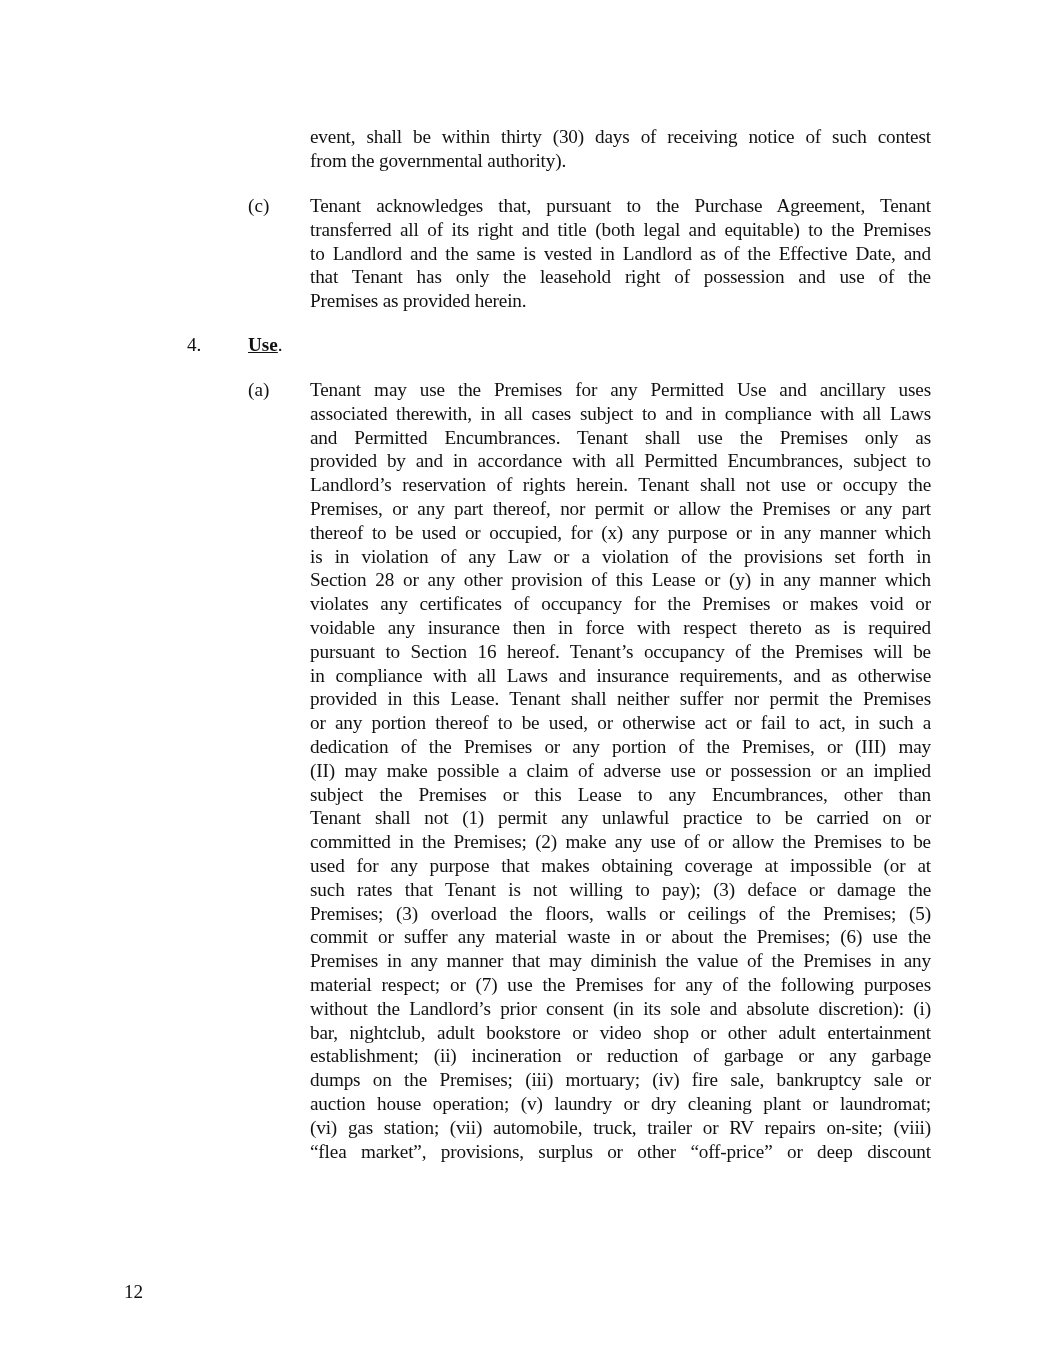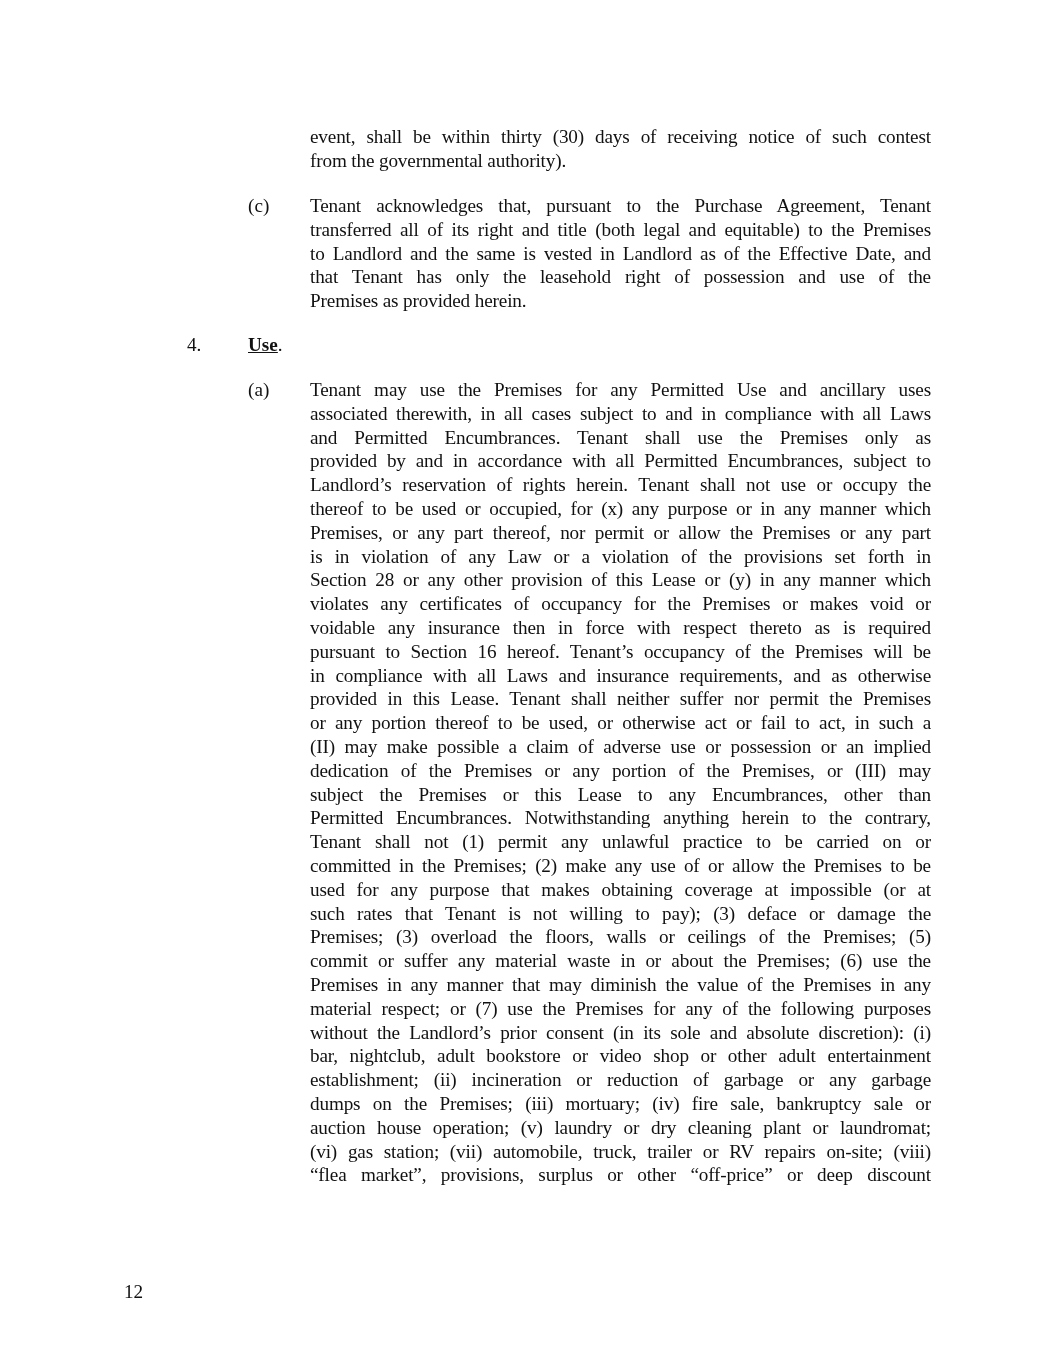--- a/index.html
+++ b/index.html
@@ -45,34 +45,33 @@
   <span class="secnum" style="top:333px;">4.</span>
   <span class="sectitle" style="top:333px;"><b>Use</b><span>.</span></span>
 
   <span class="enum" style="top:378px;">(a)</span>
   <div class="block" style="top:378px;">
     <span class="line">Tenant may use the Premises for any Permitted Use and ancillary uses</span>
     <span class="line">associated therewith, in all cases subject to and in compliance with all Laws</span>
     <span class="line">and Permitted Encumbrances.  Tenant shall use the Premises only as</span>
     <span class="line">provided by and in accordance with all Permitted Encumbrances, subject to</span>
     <span class="line">Landlord’s reservation of rights herein.  Tenant shall not use or occupy the</span>
+    <span class="line">Premises, or any part thereof, nor permit or allow the Premises or any part</span>
     <span class="line">thereof to be used or occupied, for (x) any purpose or in any manner which</span>
-    <span class="line">Premises, or any part thereof, nor permit or allow the Premises or any part</span>
     <span class="line">is in violation of any Law or a violation of the provisions set forth in</span>
     <span class="line"><span class="u">Section 28</span> <span>or any other provision of this Lease or (y) in any manner which</span></span>
     <span class="line">violates any certificates of occupancy for the Premises or makes void or</span>
     <span class="line">voidable any insurance then in force with respect thereto as is required</span>
     <span class="line"><span>pursuant to</span> <span class="u">Section 16</span> <span>hereof.  Tenant’s occupancy of the Premises will be</span></span>
     <span class="line">in compliance with all Laws and insurance requirements, and as otherwise</span>
     <span class="line">provided in this Lease.  Tenant shall neither suffer nor permit the Premises</span>
     <span class="line">or any portion thereof to be used, or otherwise act or fail to act, in such a</span>
+    <span class="line">dedication of the Premises or any portion of the Premises, or (III) may</span>
     <span class="line">(II) may make possible a claim of adverse use or possession or an implied</span>
-    <span class="line">dedication of the Premises or any portion of the Premises, or (III) may</span>
     <span class="line">subject the Premises or this Lease to any Encumbrances, other than</span>
-    <span class="line">Permitted Encumbrances.  Notwithstanding anything herein to the contrary,</span>
     <span class="line">Tenant shall not (1) permit any unlawful practice to be carried on or</span>
     <span class="line">committed in the Premises; (2) make any use of or allow the Premises to be</span>
     <span class="line">used for any purpose that makes obtaining coverage at impossible (or at</span>
     <span class="line">such rates that Tenant is not willing to pay); (3) deface or damage the</span>
     <span class="line">Premises; (3) overload the floors, walls or ceilings of the Premises; (5)</span>
     <span class="line">commit or suffer any material waste in or about the Premises; (6) use the</span>
     <span class="line">Premises in any manner that may diminish the value of the Premises in any</span>
     <span class="line">material respect; or (7) use the Premises for any of the following purposes</span>
     <span class="line">without the Landlord’s prior consent (in its sole and absolute discretion): (i)</span>
     <span class="line">bar, nightclub, adult bookstore or video shop or other adult entertainment</span>

